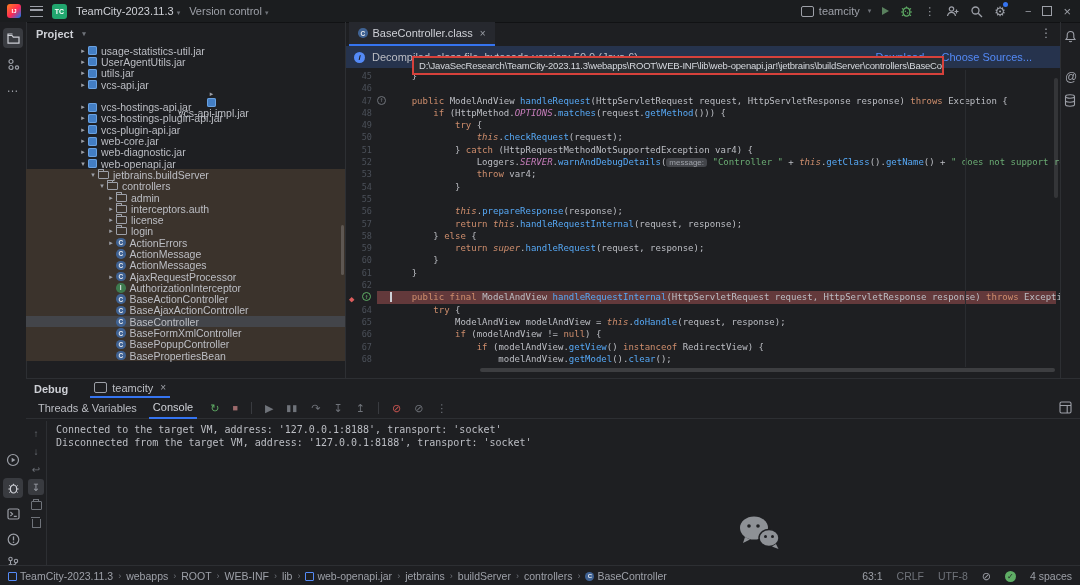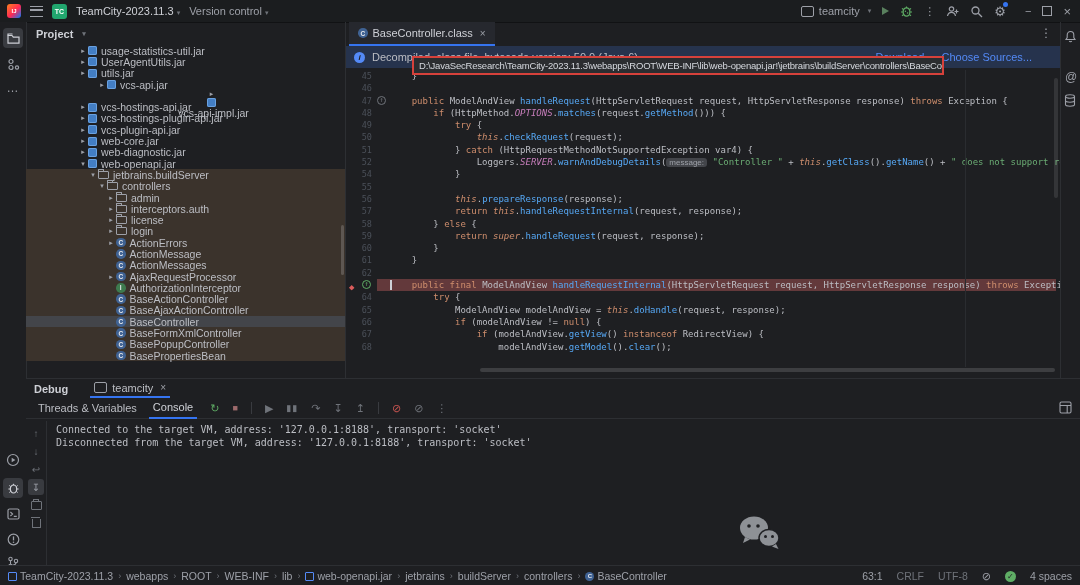--- a/index.html
+++ b/index.html
@@ -244,21 +244,21 @@
       <div class="trow" style="padding-left: 52px;">
         <span class="tchev">▸</span>
         <span class="i-jar"></span>
         <span class="tlabel">UserAgentUtils.jar</span>
       </div>
       <div class="trow" style="padding-left: 52px;">
         <span class="tchev">▸</span>
         <span class="i-jar"></span>
         <span class="tlabel">utils.jar</span>
       </div>
-      <div class="trow" style="padding-left: 52px; margin-left: 19px;">
+      <div class="trow" style="padding-left: 52px;">
         <span class="tchev">▸</span>
         <span class="i-jar"></span>
         <span class="tlabel">vcs-api.jar</span>
       </div>
       <div class="trow" style="padding-left: 52px; flex-direction: column;">
         <span class="tchev">▸</span>
         <span class="i-jar"></span>
         <span class="tlabel">vcs-api-impl.jar</span>
       </div>
       <div class="trow" style="padding-left: 52px;">
@@ -403,20 +403,21 @@
 
   <div id="code" class="abs">
       <div class="cline"><span class="lnum">45</span><span class="ctext"><span class="cp">    }</span></span></div>
       <div class="cline"><span class="lnum">46</span><span class="ctext"></span></div>
       <div class="cline"><span class="lnum">47</span><span class="gut-ico ovr">↑</span><span class="ctext"><span class="cp">    </span><span class="ck">public </span><span class="cp">ModelAndView </span><span class="cm">handleRequest</span><span class="cp">(HttpServletRequest request, HttpServletResponse response) </span><span class="ck">throws </span><span class="cp">Exception {</span></span></div>
       <div class="cline"><span class="lnum">48</span><span class="ctext"><span class="cp">        </span><span class="ck">if </span><span class="cp">(HttpMethod.</span><span class="cf">OPTIONS</span><span class="cp">.</span><span class="cm">matches</span><span class="cp">(request.</span><span class="cm">getMethod</span><span class="cp">())) {</span></span></div>
       <div class="cline"><span class="lnum">49</span><span class="ctext"><span class="cp">            </span><span class="ck">try </span><span class="cp">{</span></span></div>
       <div class="cline"><span class="lnum">50</span><span class="ctext"><span class="cp">                </span><span class="ct">this</span><span class="cp">.</span><span class="cm">checkRequest</span><span class="cp">(request);</span></span></div>
       <div class="cline"><span class="lnum">51</span><span class="ctext"><span class="cp">            } </span><span class="ck">catch </span><span class="cp">(HttpRequestMethodNotSupportedException var4) {</span></span></div>
       <div class="cline"><span class="lnum">52</span><span class="ctext"><span class="cp">                Loggers.</span><span class="cf">SERVER</span><span class="cp">.</span><span class="cm">warnAndDebugDetails</span><span class="cp">(</span><span class="pill">message:</span><span class="cp"> </span><span class="cs">"Controller "</span><span class="cp"> + </span><span class="ct">this</span><span class="cp">.</span><span class="cm">getClass</span><span class="cp">().</span><span class="cm">getName</span><span class="cp">() + </span><span class="cs">" does not support request method: "</span></span></div>
+      <div class="cline"><span class="lnum">53</span><span class="ctext"><span class="cp">                </span><span class="ck">throw </span><span class="cp">var4;</span></span></div>
       <div class="cline"><span class="lnum">54</span><span class="ctext"><span class="cp">            }</span></span></div>
       <div class="cline"><span class="lnum">55</span><span class="ctext"></span></div>
       <div class="cline"><span class="lnum">56</span><span class="ctext"><span class="cp">            </span><span class="ct">this</span><span class="cp">.</span><span class="cm">prepareResponse</span><span class="cp">(response);</span></span></div>
       <div class="cline"><span class="lnum">57</span><span class="ctext"><span class="cp">            </span><span class="ck">return </span><span class="ct">this</span><span class="cp">.</span><span class="cm">handleRequestInternal</span><span class="cp">(request, response);</span></span></div>
       <div class="cline"><span class="lnum">58</span><span class="ctext"><span class="cp">        } </span><span class="ck">else </span><span class="cp">{</span></span></div>
       <div class="cline"><span class="lnum">59</span><span class="ctext"><span class="cp">            </span><span class="ck">return </span><span class="ct">super</span><span class="cp">.</span><span class="cm">handleRequest</span><span class="cp">(request, response);</span></span></div>
       <div class="cline"><span class="lnum">60</span><span class="ctext"><span class="cp">        }</span></span></div>
       <div class="cline"><span class="lnum">61</span><span class="ctext"><span class="cp">    }</span></span></div>
       <div class="cline"><span class="lnum">62</span><span class="ctext"></span></div>
       <div class="cline bp"><span class="bg"></span><span class="gut-ico bp-d">◆</span><span class="gut-ico ovr-g">↑</span><span class="caret-bar"></span><span class="ctext"><span class="cp">    </span><span class="ck">public final </span><span class="cp">ModelAndView </span><span class="cm">handleRequestInternal</span><span class="cp">(HttpServletRequest request, HttpServletResponse response) </span><span class="ck">throws </span><span class="cp">Exception {</span></span></div>

